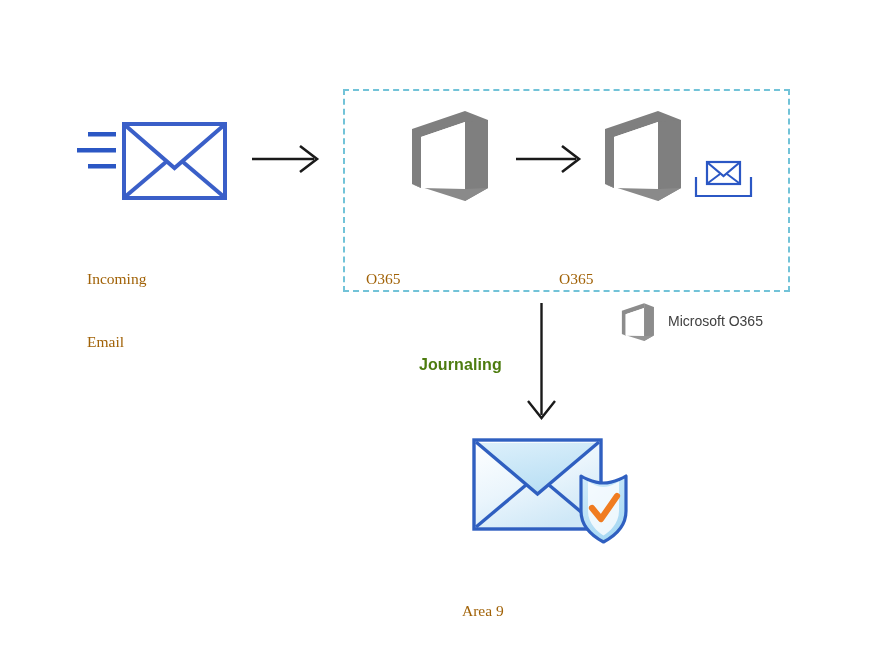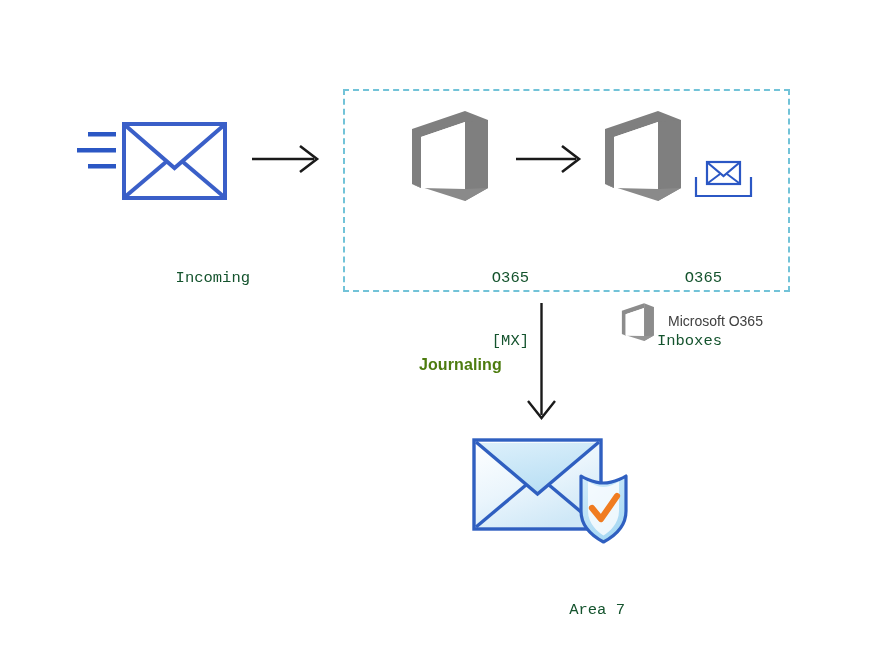--- a/index.html
+++ b/index.html
@@ -18,25 +18,25 @@
     position: relative;
     width: 886px;
     height: 653px;
     background: #ffffff;
   }
   .node {
     position: absolute;
   }
   .label {
     position: absolute;
-    text-align: right;
-    color: #14532d;
+    text-align: left;
+    color: #a16207;
     font-size: 15.5px;
     line-height: 21px;
-    font-family: Liberation Mono, monospace;
+    font-family: Liberation Serif, serif;
     white-space: pre;
   }
   .label-line {
     display: block;
   }
   .journaling-label {
     position: absolute;
     color: #4d7c0f;
     font-weight: bold;
     font-size: 16px;
@@ -76,20 +76,21 @@
       <rect x="54" y="6" width="101" height="74" fill="#ffffff" stroke="#3a5fc8" stroke-width="4"></rect>
 
       <path d="M 56 8 L 104.5 50 L 153 8" fill="none" stroke="#3a5fc8" stroke-width="4" stroke-linejoin="miter"></path>
 
       <path d="M 56 78 L 96 44" fill="none" stroke="#3a5fc8" stroke-width="4"></path>
       <path d="M 153 78 L 113 44" fill="none" stroke="#3a5fc8" stroke-width="4"></path>
     </svg>
   </div>
   <div class="label" style="left:87px; top:226px; width:163px;">
     <span class="label-line">Incoming</span>
+    <span class="label-line">Email</span>
   </div>
 
   <div class="node" style="left:252px; top:143px; width:72px; height:32px;">
     <svg width="72" height="32" viewBox="0 0 72 32">
       <line x1="0" y1="16" x2="62" y2="16" stroke="#1a1a1a" stroke-width="2.6"></line>
       <polyline points="48,3 65,16 48,29" fill="none" stroke="#1a1a1a" stroke-width="2.6" stroke-linecap="butt" stroke-linejoin="miter"></polyline>
     </svg>
   </div>
 
   <div class="node" style="left:403px; top:108px; width:90px; height:100px;">
@@ -101,21 +102,20 @@
 
       <path d="M 9 76 L 62 93 L 85 80 L 66 80 L 18 80 Z" fill="#8a8a8a"></path>
 
       <path d="M 62 14 L 66 15 L 66 80 L 62 81 Z" fill="#6e6e6e"></path>
       <path d="M 18 29 L 62 14 L 62 81 L 18 80 Z" fill="#ffffff"></path>
       <path d="M 62 14 L 85 12 L 85 80 L 62 81 Z" fill="#7f7f7f"></path>
     </svg>
   </div>
   <div class="label" style="left:366px; top:226px; width:163px;">
     <span class="label-line">O365</span>
-    <span class="label-line">[MX]</span>
   </div>
 
   <div class="node" style="left:516px; top:143px; width:70px; height:32px;">
     <svg width="70" height="32" viewBox="0 0 70 32">
       <line x1="0" y1="16" x2="60" y2="16" stroke="#1a1a1a" stroke-width="2.6"></line>
       <polyline points="46,3 63,16 46,29" fill="none" stroke="#1a1a1a" stroke-width="2.6" stroke-linecap="butt" stroke-linejoin="miter"></polyline>
     </svg>
   </div>
 
   <div class="node" style="left:596px; top:108px; width:90px; height:100px;">
@@ -136,21 +136,20 @@
 
       <rect x="13" y="4" width="33" height="22" fill="#ffffff" stroke="#2b57c4" stroke-width="2.2"></rect>
       <path d="M 14 5 L 29.5 18 L 45 5" fill="none" stroke="#2b57c4" stroke-width="2.2"></path>
       <path d="M 14 25 L 26 16" fill="none" stroke="#2b57c4" stroke-width="2.0"></path>
       <path d="M 45 25 L 33 16" fill="none" stroke="#2b57c4" stroke-width="2.0"></path>
     </svg>
   </div>
 
   <div class="label" style="left:559px; top:226px; width:163px;">
     <span class="label-line">O365</span>
-    <span class="label-line">Inboxes</span>
   </div>
 
   <div class="node" style="left:618px; top:302px; width:38px; height:42px;">
     <svg width="38" height="42" viewBox="0 0 90 100">
       <path d="M 62 3 L 85 12 L 85 80 L 62 93 Z" fill="#8c8c8c"></path>
       <path d="M 62 3 L 9 21 L 9 76 L 18 80 L 18 29 L 62 14 Z" fill="#8c8c8c"></path>
       <path d="M 9 76 L 62 93 L 85 80 L 66 80 L 18 80 Z" fill="#969696"></path>
       <path d="M 18 29 L 62 14 L 62 81 L 18 80 Z" fill="#ffffff"></path>
       <path d="M 62 14 L 85 12 L 85 80 L 62 81 Z" fill="#8c8c8c"></path>
     </svg>
@@ -202,17 +201,17 @@
                C 118 48.5 126.5 54 133.5 54
                C 140.5 54 149 48.5 149 48.5
                L 149 78
                C 149 91 139 99 133.5 102.5
                C 128 99 118 91 118 78 Z" fill="#ffffff" opacity="0.78"></path>
 
       <polyline points="122,75 131,86 147,63" fill="none" stroke="#f07c20" stroke-width="6.2" stroke-linecap="round" stroke-linejoin="round"></polyline>
     </svg>
   </div>
   <div class="label" style="left:462px; top:558px; width:163px;">
-    <span class="label-line">Area 7</span>
+    <span class="label-line">Area 9</span>
     
   </div>
 
 </div>
 
 </body></html>

